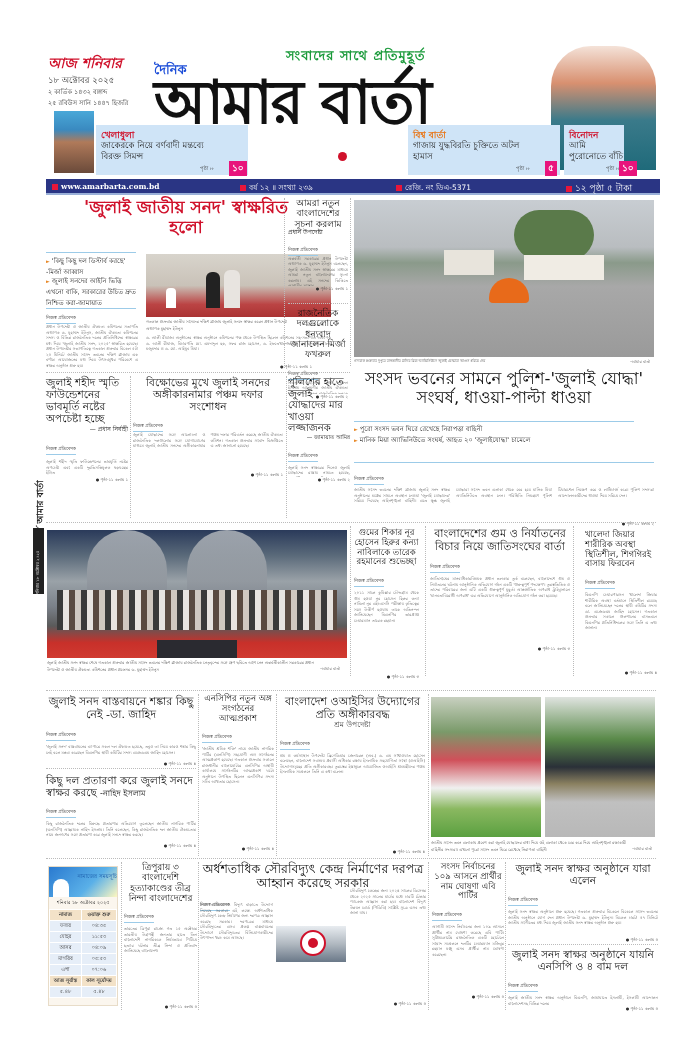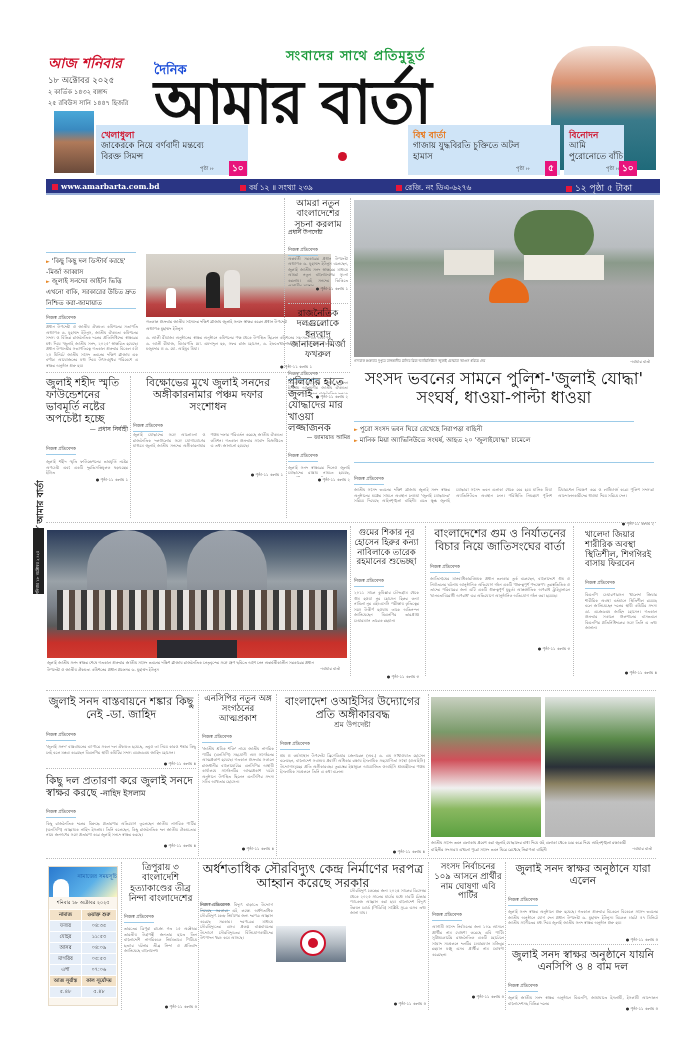--- a/index.html
+++ b/index.html
@@ -71,33 +71,34 @@
     <div class="abs cat" style="left:5px;top:3px;color:#d0112b;">বিনোদন</div>
     <div class="abs ttl" style="left:5px;top:15px;width:56px;">আমি পুরোনোতে বাঁচি</div>
     <span class="abs pg-lbl" style="left:42px;top:40px;">পৃষ্ঠা ››</span>
     <span class="abs pg" style="left:55px;top:36px;">১০</span>
   </div>
 </div>
 
 <div class="abs bar" style="left:46px;top:179px;width:614px;height:16px;">
   <span class="abs" style="left:6px;top:3px;font-family:'DejaVu Serif',serif;font-weight:bold;"><i class="sq"></i><span>www.amarbarta.com.bd</span></span>
   <span class="abs" style="left:194px;top:3px;"><i class="sq"></i><span>বর্ষ ১২ ॥ সংখ্যা ২৩৯</span></span>
-  <span class="abs" style="left:350px;top:3px;"><i class="sq"></i><span>রেজি. নং ডিএ-৬২৭৬</span></span>
+  <span class="abs" style="left:350px;top:3px;"><i class="sq"></i><span>রেজি. নং ডিএ-5371</span></span>
   <span class="abs" style="left:520px;top:2px;font-size:9px;"><i class="sq"></i><span style="font-size:9px;">১২ পৃষ্ঠা ৫ টাকা</span></span>
 </div>
 
 <div class="abs" style="left:34px;top:460px;width:12px;height:64px;">
   <div class="abs" style="left:-24px;top:26px;transform:rotate(-90deg);font-size:9px;font-weight:bold;white-space:nowrap;width:60px;">আমার বার্তা</div>
 </div>
 <div class="abs" style="left:33px;top:528px;width:11px;height:66px;background:#222;">
   <div class="abs" style="left:-28px;top:30px;transform:rotate(-90deg);font-size:4px;color:#fff;white-space:nowrap;width:66px;">শনিবার ১৮ অক্টোবর ২০২৫</div>
 </div>
 <div class="abs" style="left:35px;top:522px;font-size:7px;font-weight:bold;">১</div>
 
 <div class="abs" style="left:46px;top:198px;width:285px;height:170px;">
+  <div class="abs hl" style="left:20px;top:0;width:240px;font-size:17px;color:#d0112b;font-weight:bold;">'জুলাই জাতীয় সনদ' স্বাক্ষরিত হলো</div>
   <div class="abs" style="left:0;top:54px;width:90px;height:1px;background:#9ccbe8;"></div>
   <div class="abs bullet" style="left:0;top:58px;width:90px;">'কিছু কিছু দল ডিস্টার্ব করছে' -মির্জা আব্বাস</div>
   <div class="abs bullet" style="left:0;top:78px;width:90px;">জুলাই সনদের আইনি ভিত্তি এখনো বাকি, সরকারের উচিত দ্রুত নিশ্চিত করা-জামায়াত</div>
   <div class="abs" style="left:0;top:110px;width:90px;height:1px;background:#9ccbe8;"></div>
   <div class="abs byline" style="left:0;top:117px;">নিজস্ব প্রতিবেদক</div>
   <div class="abs txt" style="left:0;top:126px;width:92px;height:44px;overflow:hidden;">প্রধান উপদেষ্টা ও জাতীয় ঐকমত্য কমিশনের সভাপতি অধ্যাপক ড. মুহাম্মদ ইউনূস, জাতীয় ঐকমত্য কমিশনের সদস্য ও বিভিন্ন রাজনৈতিক দলের প্রতিনিধিদের স্বাক্ষরের মধ্য দিয়ে 'জুলাই জাতীয় সনদ, ২০২৫' স্বাক্ষরিত হয়েছে। প্রধান উপদেষ্টার সভাপতিত্বে গতকাল শুক্রবার বিকেল ৫টা ২৫ মিনিটে জাতীয় সংসদ ভবনের দক্ষিণ প্লাজায় এক বর্ণাঢ্য আয়োজনের মধ্য দিয়ে উৎসবমুখর পরিবেশে এ স্বাক্ষর অনুষ্ঠান শুরু হয়।</div>
 
   <div class="abs photo" style="left:100px;top:56px;width:185px;height:63px;background:linear-gradient(180deg,#d8d4cc 0%,#c9c2b8 50%,#b44 80%,#a33 100%);">
     <div class="abs" style="left:60px;top:18px;width:14px;height:36px;background:#222;border-radius:6px 6px 0 0;"></div>
     <div class="abs" style="left:78px;top:16px;width:16px;height:38px;background:#e8e4e0;border-radius:6px 6px 0 0;"></div>

